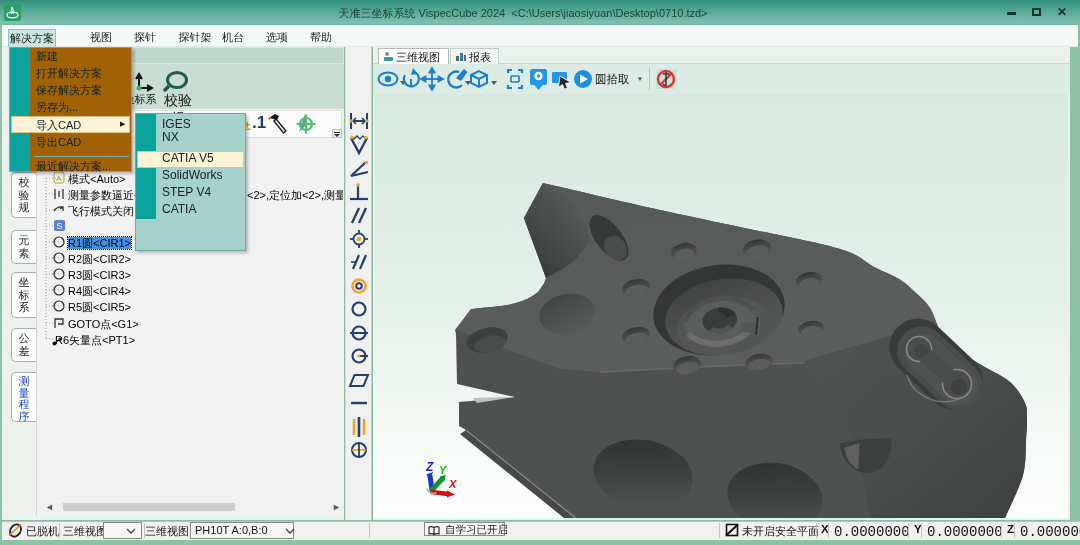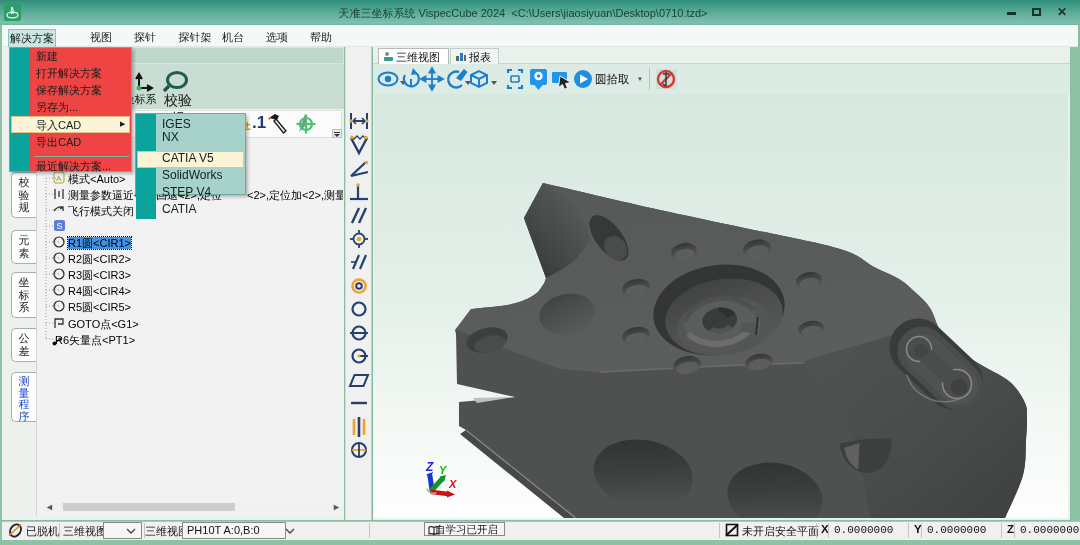--- a/index.html
+++ b/index.html
@@ -31,27 +31,27 @@
 #viewport{left:374px;top:94px;width:694px;height:424px;background:linear-gradient(180deg,#d5e8e0 0%,#e7f2ec 35%,#f8fbf9 65%,#ffffff 100%);border-top:1px solid #8e9a94}
 
 #statusbar{left:0;top:521px;width:1080px;height:19px;background:#f0f0f0;border-top:1px solid #bfbfbf}
 #greenbottom{left:0;top:540px;width:1080px;height:5px;background:#8ec2a6}
 #greenleft{left:0;top:25px;width:2px;height:520px;background:#8ec2a6}
 #greenright{left:1071px;top:47px;width:9px;height:474px;background:#8ec2a6}
 .sbsep{position:absolute;top:523px;width:1px;height:15px;background:#c5c5c5}
 .sbtext{position:absolute;top:524px;font-size:11px;color:#111}
 .combo{position:absolute;top:522px;height:17px;background:#f6f6f6;border:1px solid #8a8a8a;font-size:11px;color:#111;line-height:15px;padding-left:4px}
 .xyzlab{position:absolute;top:523px;font-size:11.5px;font-weight:bold;color:#111}
-.xyzval{position:absolute;top:524px;font-size:11px;font-family:"Liberation Mono",monospace;color:#111}
-
-#dropdown{left:9px;top:47px;width:123px;height:125px;background:#ef4444;border:1px solid #6fa89f;box-shadow:2px 2px 3px rgba(0,0,0,.25)}
+.xyzval{position:absolute;top:524px;font-size:14px;font-family:"Liberation Mono",monospace;color:#111}
+
+#dropdown{left:9px;top:47px;width:123px;height:125px;background:#a16207;border:1px solid #6fa89f;box-shadow:2px 2px 3px rgba(0,0,0,.25)}
 #dropdown .gut{position:absolute;left:0;top:0;width:20px;height:123px;background:#0ba39b}
 .ditem{position:absolute;left:26px;font-size:11px;color:#10201c;white-space:nowrap}
 #dhl{position:absolute;left:1px;top:68px;width:119px;height:17px;background:#fdf4d7;border:1px solid #e0c382}
-#submenu{left:135px;top:113px;width:111px;height:82px;background:#a6d2cb;border:1px solid #6fa89f;box-shadow:2px 2px 3px rgba(0,0,0,.25)}
+#submenu{left:135px;top:113px;width:111px;height:138px;background:#a6d2cb;border:1px solid #6fa89f;box-shadow:2px 2px 3px rgba(0,0,0,.25)}
 #submenu .gut{position:absolute;left:0;top:0;width:20px;height:105px;background:#0ba39b}
 .sitem{position:absolute;left:26px;font-size:12px;color:#10201c;white-space:nowrap}
 #shl{position:absolute;left:1px;top:37px;width:107px;height:17px;background:#fdf4d7;border:1px solid #e0c382}
 
 .trow{position:absolute;font-size:11px;color:#000;white-space:nowrap}
 #treewrap{left:37px;top:138px;width:306px;height:364px;overflow:hidden}
 .hl{background:#3f92e8;color:#000;outline:1px dotted #000}
 </style></head>
 <body>
 <div class="abs" id="titlebar"></div>
@@ -266,25 +266,25 @@
 </svg>
 <div class="sbtext" style="left:26px">已脱机</div>
 <div class="sbsep" style="left:59px"></div>
 <div class="sbtext" style="left:63px">三维视图</div>
 <div class="combo" style="left:103px;width:39px"></div>
 <svg class="abs" style="left:126px;top:528px" width="10" height="6">
     <path d="M1 1 L5 5 L9 1" fill="none" stroke="#444" stroke-width="1.3"></path>
   </svg>
 <div class="sbsep" style="left:143.5px"></div>
 <div class="sbtext" style="left:145px">三维视图</div>
-<div class="combo" style="left:182px;width:104px">PH10T A:0,B:0</div>
+<div class="combo" style="left:190px;width:104px">PH10T A:0,B:0</div>
 <svg class="abs" style="left:285px;top:528px" width="10" height="6">
     <path d="M1 1 L5 5 L9 1" fill="none" stroke="#444" stroke-width="1.3"></path>
   </svg>
-<div class="combo" style="left:424px;top:522px;width:81px;height:14px;font-size:10.5px;line-height:12px;white-space:nowrap"><span style="margin-left:6px">自学习已开启</span></div>
+<div class="combo" style="left:424px;top:522px;width:81px;height:14px;font-size:10.5px;line-height:12px;white-space:nowrap"><span style="margin-left:16px">自学习已开启</span></div>
 <svg class="abs" style="left:428px;top:525px" width="13" height="12">
   <path d="M1 2 Q3.5 1 6 2.5 Q8.5 1 11 2 L11 9 Q8.5 8 6 9.5 Q3.5 8 1 9 Z M6 2.5 L6 9.5" fill="none" stroke="#222" stroke-width="1.1"></path>
 </svg>
 <div class="sbsep" style="left:369px"></div>
 <div class="sbsep" style="left:719px"></div>
 <svg class="abs" style="left:725px;top:523px" width="15" height="14">
   <rect x="1.5" y="1.5" width="11" height="11" fill="none" stroke="#111" stroke-width="1.6"></rect>
   <line x1="1" y1="12.5" x2="13" y2="1.5" stroke="#111" stroke-width="2"></line>
 </svg>
 <div class="sbtext" style="left:742px">未开启安全平面</div>

